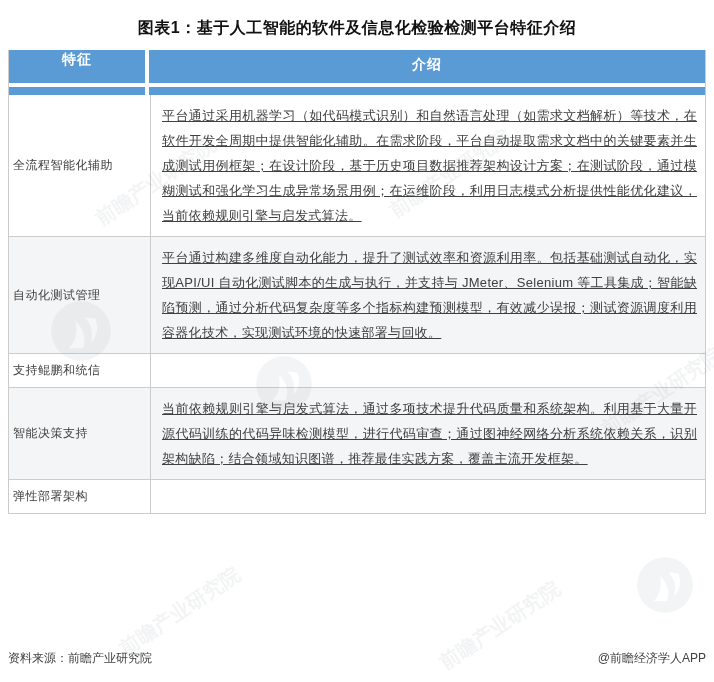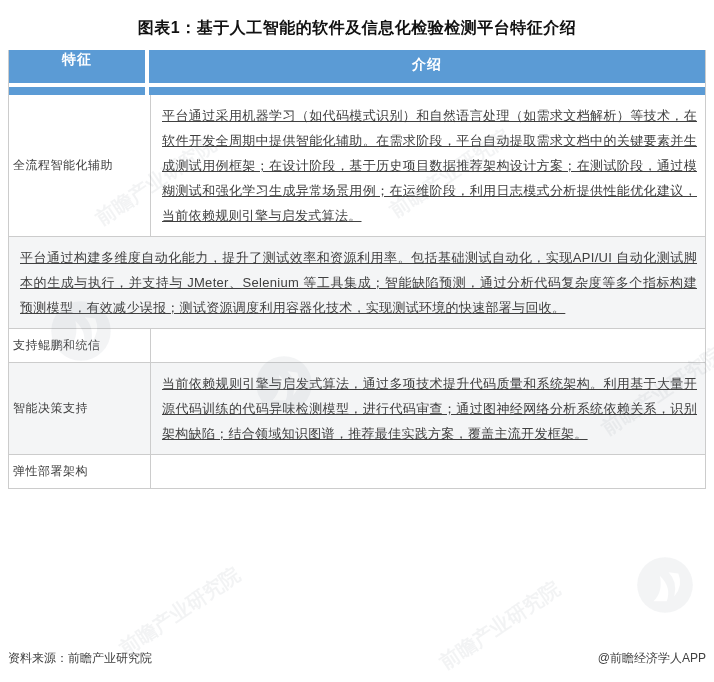--- a/index.html
+++ b/index.html
@@ -94,20 +94,21 @@
     <div class="th-feature">特征</div>
     <div class="th-desc">介绍</div>
   </div>
   <div>
   <div class="trow">
     <div class="td-feature">全流程智能化辅助</div>
     <div class="td-desc">平台通过采用机器学习（如代码模式识别）和自然语言处理（如需求文档解析）等技术，在软件开发全周期中提供智能化辅助。在需求阶段，平台自动提取需求文档中的关键要素并生成测试用例框架；在设计阶段，基于历史项目数据推荐架构设计方案；在测试阶段，通过模糊测试和强化学习生成异常场景用例；在运维阶段，利用日志模式分析提供性能优化建议，当前依赖规则引擎与启发式算法。</div>
   </div>
 
   <div class="trow alt">
+    <div class="td-feature">自动化测试管理</div>
     <div class="td-desc">平台通过构建多维度自动化能力，提升了测试效率和资源利用率。包括基础测试自动化，实现API/UI 自动化测试脚本的生成与执行，并支持与 JMeter、Selenium 等工具集成；智能缺陷预测，通过分析代码复杂度等多个指标构建预测模型，有效减少误报；测试资源调度利用容器化技术，实现测试环境的快速部署与回收。</div>
   </div>
 
   <div class="trow">
     <div class="td-feature">支持鲲鹏和统信</div>
   </div>
 
   <div class="trow alt">
     <div class="td-feature">智能决策支持</div>
     <div class="td-desc">当前依赖规则引擎与启发式算法，通过多项技术提升代码质量和系统架构。利用基于大量开源代码训练的代码异味检测模型，进行代码审查；通过图神经网络分析系统依赖关系，识别架构缺陷；结合领域知识图谱，推荐最佳实践方案，覆盖主流开发框架。</div>

